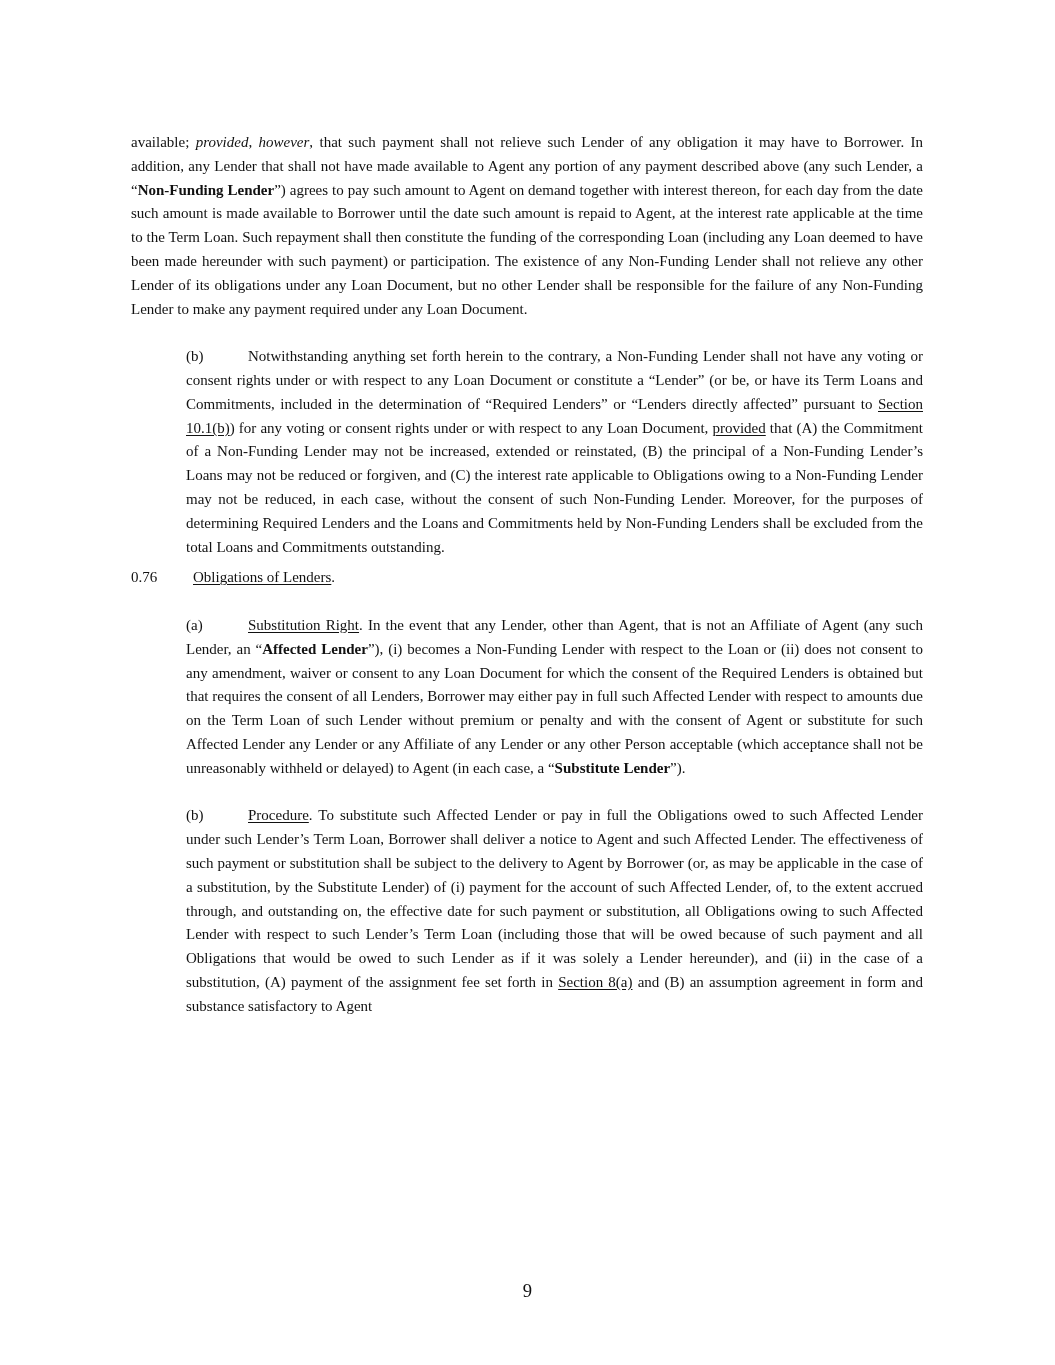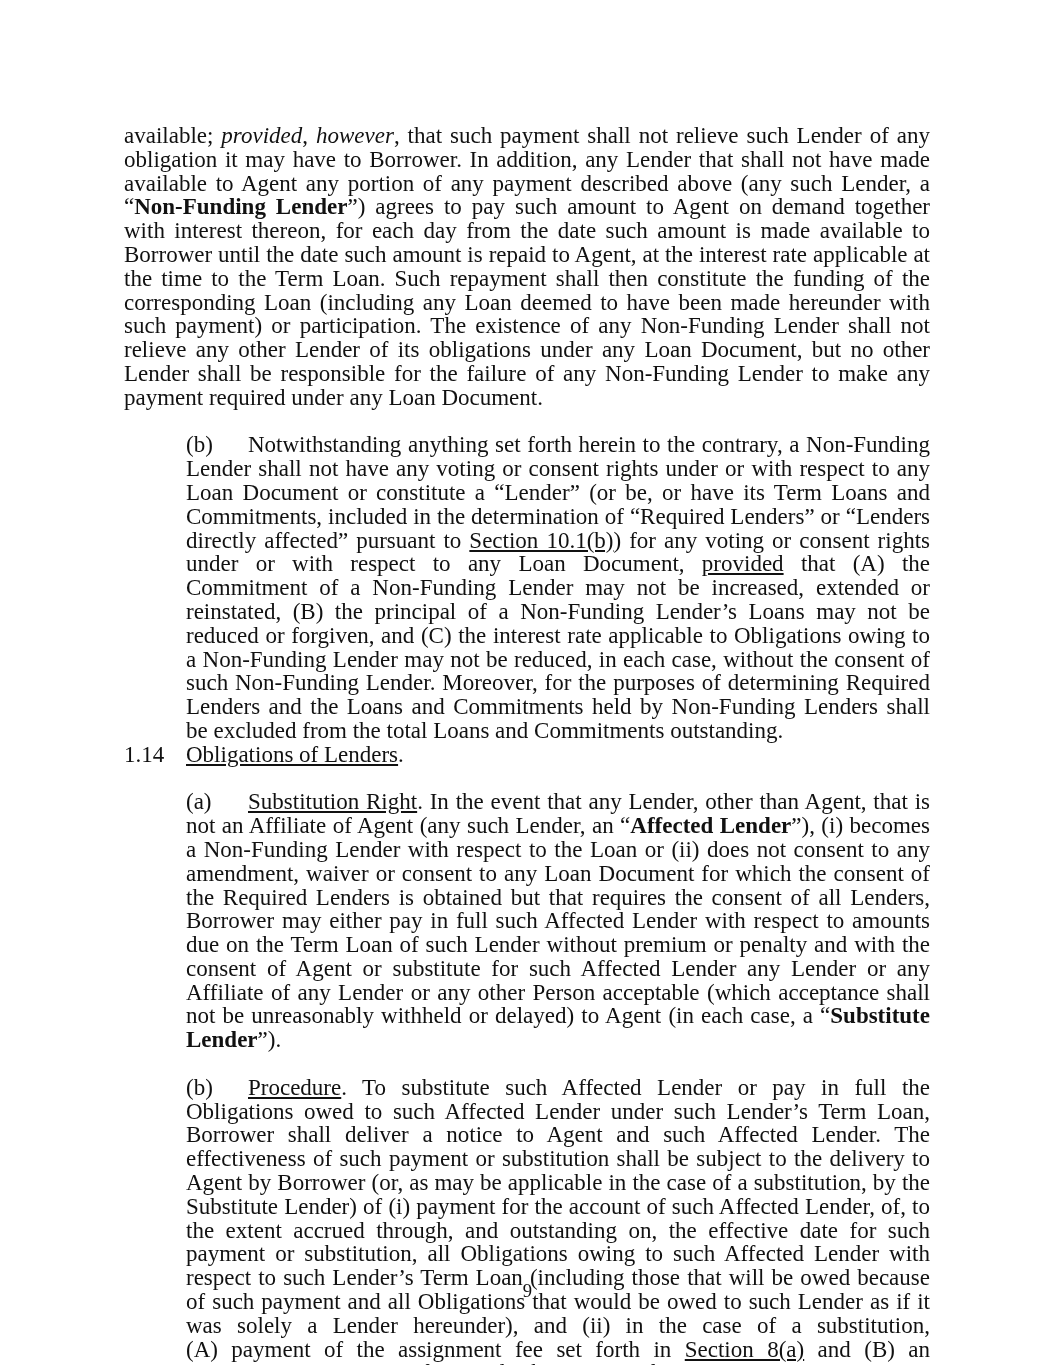--- a/index.html
+++ b/index.html
@@ -1,37 +1,37 @@
 <!DOCTYPE html>
 <html><head>
 <meta charset="utf-8">
 <style>
   html, body { margin:0; padding:0; background:#ffffff; }
   body { width:1055px; height:1365px; position:relative; overflow:hidden;
          font-family:"Liberation Serif", "DejaVu Serif", serif; color:#111; }
   .page { position:absolute; left:124px; top:124px; width:806px; }
-  p { margin:0; font-size:23px; line-height:23.8px; text-align:justify; }
+  p { margin:7px; font-size:15px; line-height:23.8px; text-align:justify; }
   .indent { margin-left:62px; }
   .gap { margin-top:23.8px; }
   .label { display:inline-block; width:62px; }
   .secnum { display:inline-block; width:62px; }
   u { text-underline-offset:2px; }
   .pagenum { position:absolute; top:1280px; left:0; width:1055px; text-align:center;
              font-size:18.6px; }
 </style>
 </head>
 <body>
 
 <div class="page">
 
   <p><span>available; </span><i>provided</i><span>, </span><i>however</i><span>, that such payment shall not relieve such Lender of any obligation it may have to Borrower.  In addition, any Lender that shall not have made available to Agent any portion of any payment described above (any such Lender, a “</span><b>Non-Funding Lender</b><span>”) agrees to pay such amount to Agent on demand together with interest thereon, for each day from the date such amount is made available to Borrower until the date such amount is repaid to Agent, at the interest rate applicable at the time to the Term Loan.  Such repayment shall then constitute the funding of the corresponding Loan (including any Loan deemed to have been made hereunder with such payment) or participation.  The existence of any Non-Funding Lender shall not relieve any other Lender of its obligations under any Loan Document, but no other Lender shall be responsible for the failure of any Non-Funding Lender to make any payment required under any Loan Document.</span></p>
 
   <p class="indent gap"><span class="label">(b)</span><span>Notwithstanding anything set forth herein to the contrary, a Non-Funding Lender shall not have any voting or consent rights under or with respect to any Loan Document or constitute a “Lender” (or be, or have its Term Loans and Commitments, included in the determination of “Required Lenders” or “Lenders directly affected” pursuant to </span><u>Section 10.1(b)</u><span>) for any voting or consent rights under or with respect to any Loan Document, </span><u>provided</u><span> that (A)&nbsp;the Commitment of a Non-Funding Lender may not be increased, extended or reinstated, (B) the principal of a Non-Funding Lender’s Loans may not be reduced or forgiven, and (C) the interest rate applicable to Obligations owing to a Non-Funding Lender may not be reduced, in each case, without the consent of such Non-Funding Lender.  Moreover, for the purposes of determining Required Lenders and the Loans and Commitments held by Non-Funding Lenders shall be excluded from the total Loans and Commitments outstanding.</span></p>
 
-  <p><span class="secnum">1.14</span><u>Obligations of Lenders</u><span>.</span></p>
+  <p><span class="secnum">0.76</span><u>Obligations of Lenders</u><span>.</span></p>
 
   <p class="indent gap"><span class="label">(a)</span><u>Substitution Right</u><span>.  In the event that any Lender, other than Agent, that is not an Affiliate of Agent (any such Lender, an “</span><b>Affected Lender</b><span>”), (i)&nbsp;becomes a Non-Funding Lender with respect to the Loan or (ii)&nbsp;does not consent to any amendment, waiver or consent to any Loan Document for which the consent of the Required Lenders is obtained but that requires the consent of all Lenders, Borrower may either pay in full such Affected Lender with respect to amounts due on the Term Loan of such Lender without premium or penalty and with the consent of Agent or substitute for such Affected Lender any Lender or any Affiliate of any Lender or any other Person acceptable (which acceptance shall not be unreasonably withheld or delayed) to Agent (in each case, a “</span><b>Substitute Lender</b><span>”).</span></p>
 
   <p class="indent gap"><span class="label">(b)</span><u>Procedure</u><span>.  To substitute such Affected Lender or pay in full the Obligations owed to such Affected Lender under such Lender’s Term Loan, Borrower shall deliver a notice to Agent and such Affected Lender.  The effectiveness of such payment or substitution shall be subject to the delivery to Agent by Borrower (or, as may be applicable in the case of a substitution, by the Substitute Lender) of (i)&nbsp;payment for the account of such Affected Lender, of, to the extent accrued through, and outstanding on, the effective date for such payment or substitution, all Obligations owing to such Affected Lender with respect to such Lender’s Term Loan (including those that will be owed because of such payment and all Obligations that would be owed to such Lender as if it was solely a Lender hereunder), and (ii)&nbsp;in the case of a substitution, (A)&nbsp;payment of the assignment fee set forth in </span><u>Section 8(a)</u><span> and (B) an assumption agreement in form and substance satisfactory to Agent</span></p>
 
 </div>
 
 <div class="pagenum">9</div>
 
 </body></html>

